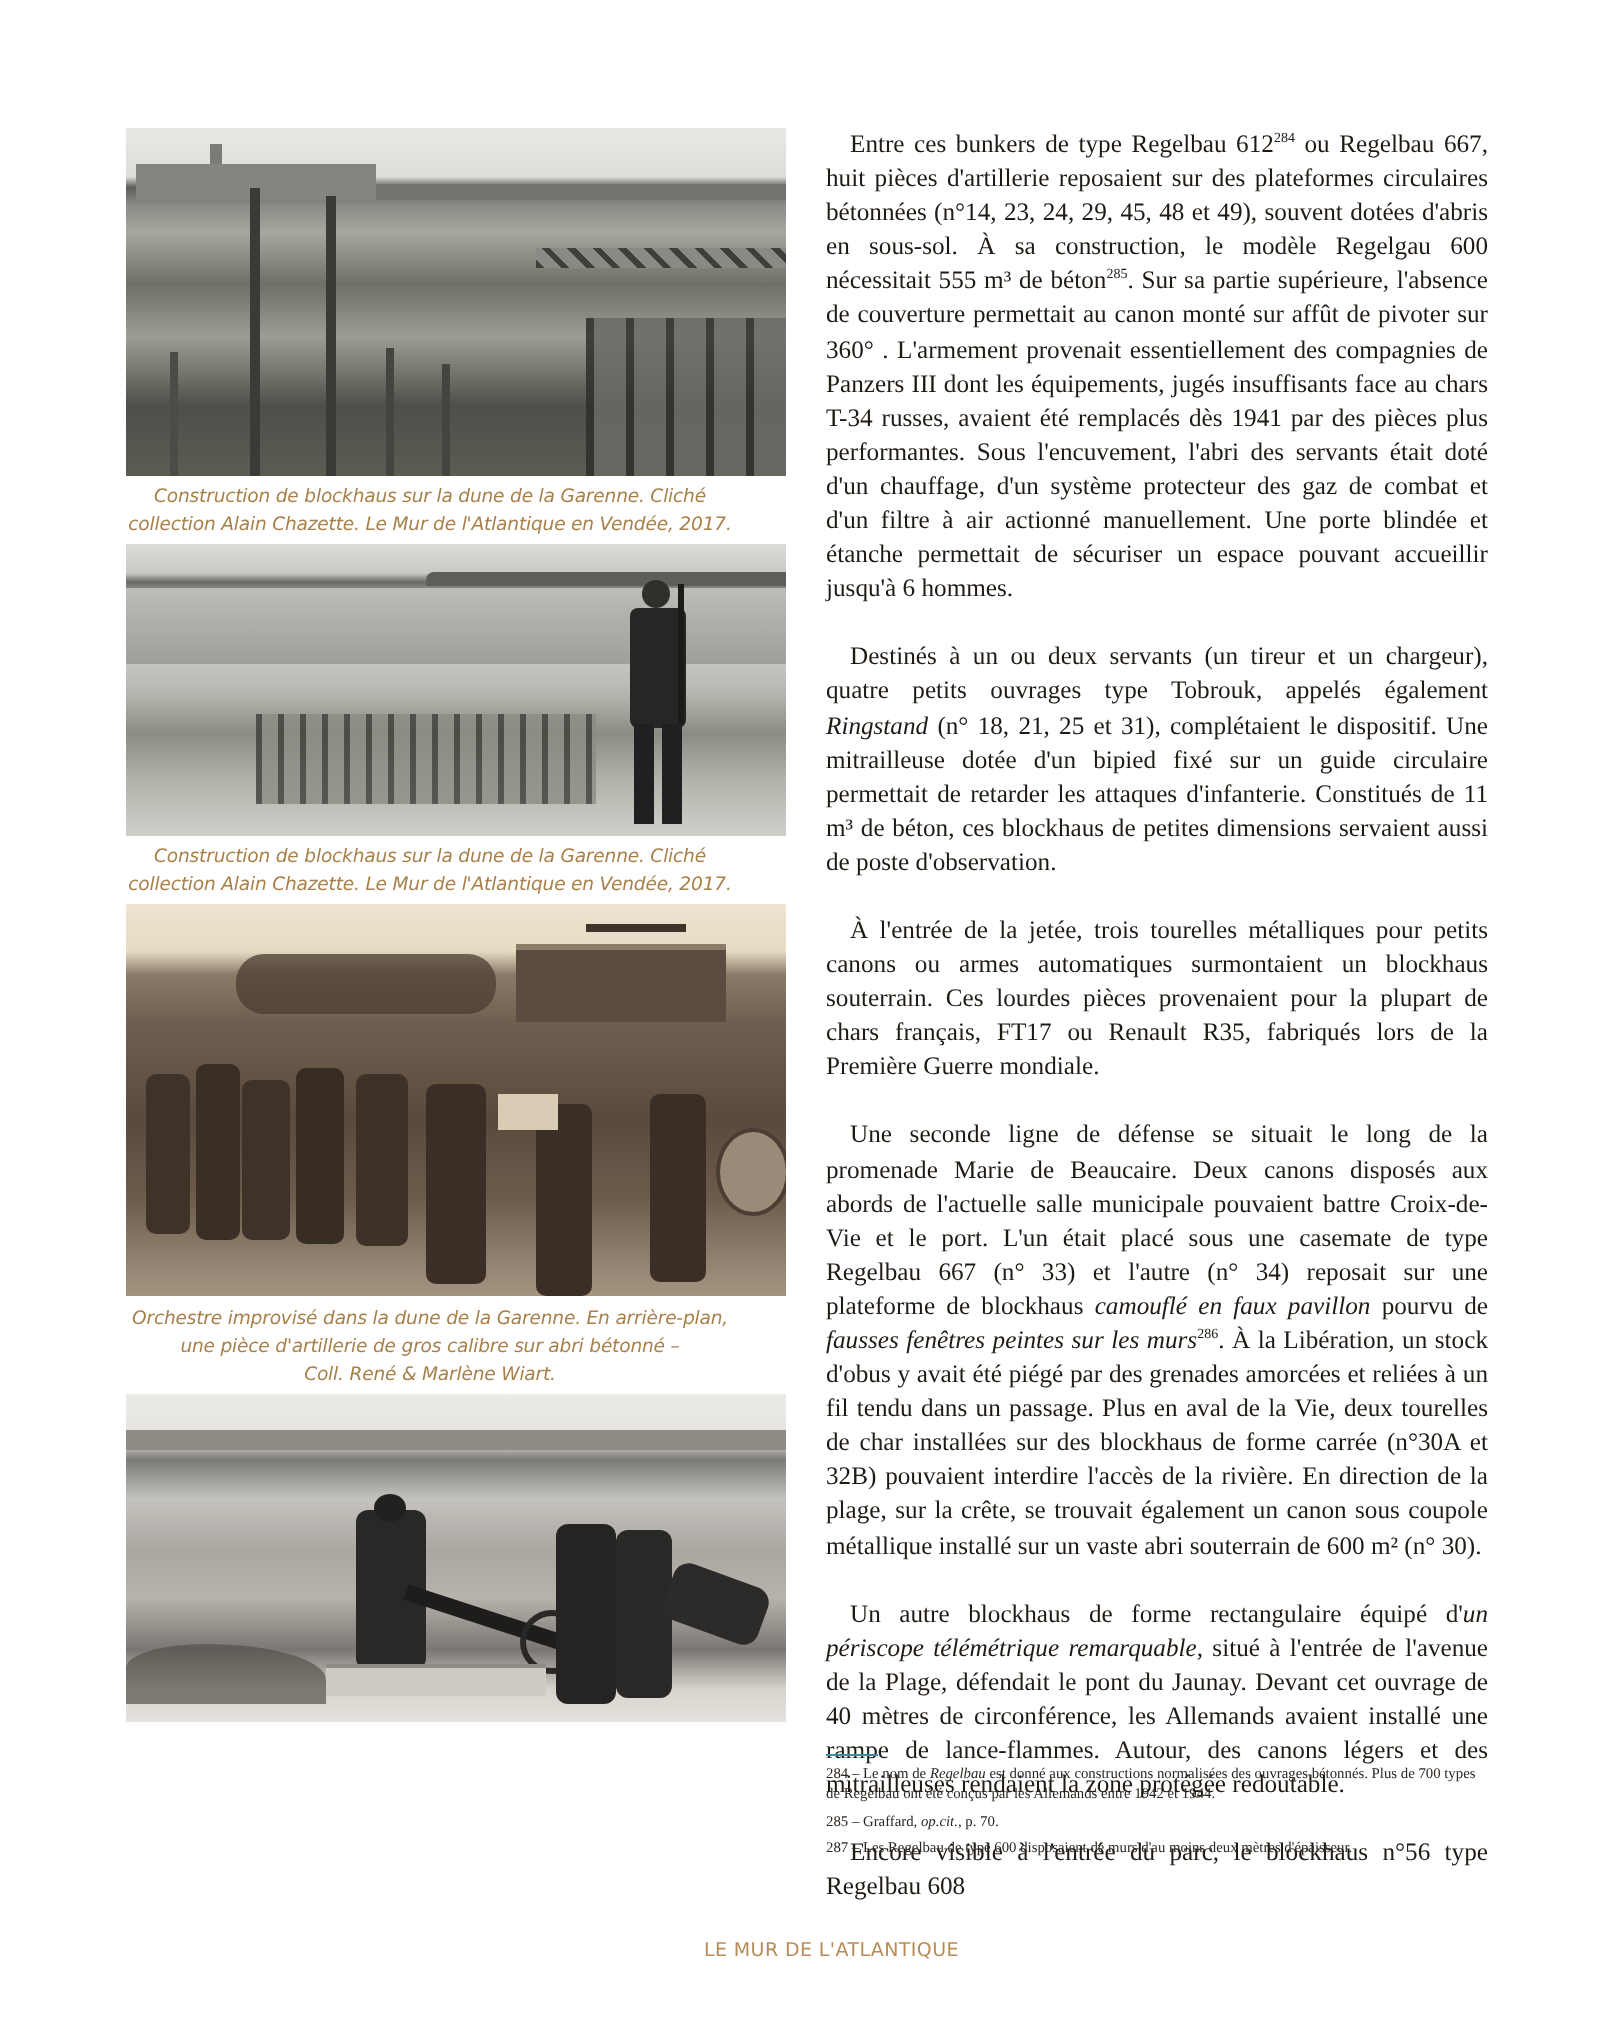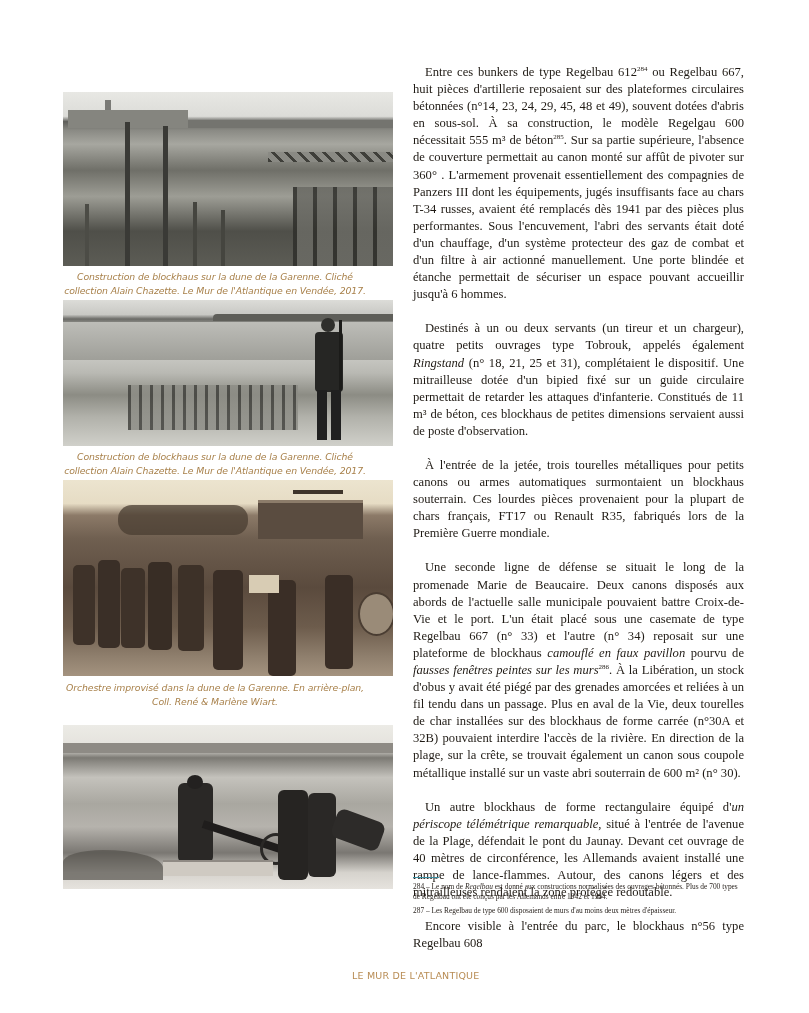--- a/index.html
+++ b/index.html
@@ -1,18 +1,18 @@
 <!DOCTYPE html>
 <html><head>
 <meta charset="utf-8">
 <style>
   html, body { margin: 0; padding: 0; background: #ffffff; }
   body { width: 809px; height: 1013px; position: relative; overflow: hidden; font-family: "Liberation Serif", serif; color: #1f1a14; }
 
-  .left-col { position: absolute; left: 63px; top: 64px; width: 304px; margin-top: 28px; }
+  .left-col { position: absolute; left: 63px; top: 64px; width: 304px; }
   .photo { position: relative; width: 330px; overflow: hidden; }
   .caption { font-family: "DejaVu Sans", sans-serif; font-style: italic; font-size: 9.3px; line-height: 14px; color: #a8804a; text-align: center; letter-spacing: -0.1px; }
 
   
   #p1 { height: 174px; background: linear-gradient(to bottom, #e8e8e4 0%, #dcdcd8 14%, #5e5e5a 17%, #8a8a84 22%, #a7a7a0 30%, #6f6f68 45%, #9d9d95 60%, #4f4f49 80%, #5c5c55 100%); }
   #p2 { height: 146px; background: linear-gradient(to bottom, #dcdcd8 0%, #c8c8c4 10%, #6a6a66 13%, #a9a9a4 18%, #cdcdc8 35%, #b9b9b3 50%, #8c8c84 65%, #b1b1aa 80%, #d0d0ca 100%); }
   #p3 { height: 196px; background: linear-gradient(to bottom, #ece4cf 0%, #e6dcc4 12%, #8c7a68 18%, #6f5f50 30%, #5a4a3d 55%, #6d5c4c 75%, #8f7f6d 90%, #a4937f 100%); }
   #p4 { height: 164px; background: linear-gradient(to bottom, #ecebe6 0%, #e4e2dc 14%, #7c7a74 20%, #c4c2bc 32%, #a9a7a0 48%, #b6b3ad 62%, #7a7772 78%, #d6d3cd 90%, #e6e3de 100%); }
 
   .ph-el { position: absolute; }
@@ -86,20 +86,21 @@
     <div class="ph-el" style="left:85px;top:82px;width:24px;height:88px;background:#382d25;border-radius:5px;"></div>
     <div class="ph-el" style="left:115px;top:85px;width:26px;height:86px;background:#3d3128;border-radius:5px;"></div>
     <div class="ph-el" style="left:150px;top:90px;width:30px;height:100px;background:#3a2e26;border-radius:5px;"></div>
     <div class="ph-el" style="left:205px;top:100px;width:28px;height:96px;background:#3a2e26;border-radius:5px;"></div>
     <div class="ph-el" style="left:262px;top:95px;width:28px;height:94px;background:#3a2e26;border-radius:5px;"></div>
     <div class="ph-el" style="left:295px;top:112px;width:33px;height:40px;border-radius:50%;background:#9a8b78;border:2px solid #4a3d32;"></div>
     <div class="ph-el" style="left:186px;top:95px;width:30px;height:18px;background:#d8ccb4;"></div>
   </div>
   <div class="caption cap3">
     <div>Orchestre improvisé dans la dune de la Garenne. En arrière-plan,</div>
+    <div>une pièce d'artillerie de gros calibre sur abri bétonné –</div>
     <div>Coll. René &amp; Marlène Wiart.</div>
   </div>
 
   <div class="photo" id="p4" title="Photo: soldiers handling a light artillery piece on wooden planking near the shore">
     <div class="ph-el" style="left:0px;top:18px;width:330px;height:10px;background:#8e8b85;"></div>
 
     <div class="ph-el" style="left:115px;top:58px;width:35px;height:80px;background:#2a2826;border-radius:6px;"></div>
     <div class="ph-el" style="left:124px;top:50px;width:16px;height:14px;border-radius:50%;background:#232120;"></div>
     <div class="ph-el" style="left:140px;top:95px;width:80px;height:8px;background:#1f1d1c;transform:rotate(18deg);transform-origin:left;"></div>
     <div class="ph-el" style="left:197px;top:108px;width:26px;height:26px;border-radius:50%;border:3px solid #2a2826;"></div>
@@ -124,17 +125,18 @@
 
   <p><span>Un autre blockhaus de forme rectangulaire équipé d'</span><em>un périscope télémétrique remarquable</em><span>, situé à l'entrée de l'avenue de la Plage, défendait le pont du Jaunay. Devant cet ouvrage de 40 mètres de circonférence, les Allemands avaient installé une rampe de lance-flammes. Autour, des canons légers et des mitrailleuses rendaient la zone protégée redoutable.</span></p>
 
 
   <p style="margin-bottom:0;"><span>Encore visible à l'entrée du parc, le blockhaus n°56 type Regelbau 608</span></p>
 </div>
 
 <div class="footnotes">
   <div class="fn-rule"></div>
   <div class="fn-item"><span>284</span><span> – Le nom de </span><em>Regelbau</em><span> est donné aux constructions normalisées des ouvrages bétonnés. Plus de 700 types de Regelbau ont été conçus par les Allemands entre 1942 et 1944.</span></div>
+  <div class="fn-item"><span>285</span><span> – Graffard, </span><em>op.cit.</em><span>, p. 70.</span></div>
   <div class="fn-item"><span>287</span><span> – Les Regelbau de type 600 disposaient de murs d'au moins deux mètres d'épaisseur.</span></div>
 </div>
 
 <div class="footer-title">LE MUR DE L'ATLANTIQUE</div>
 <div class="page-number">133</div>
 
 </body></html>

